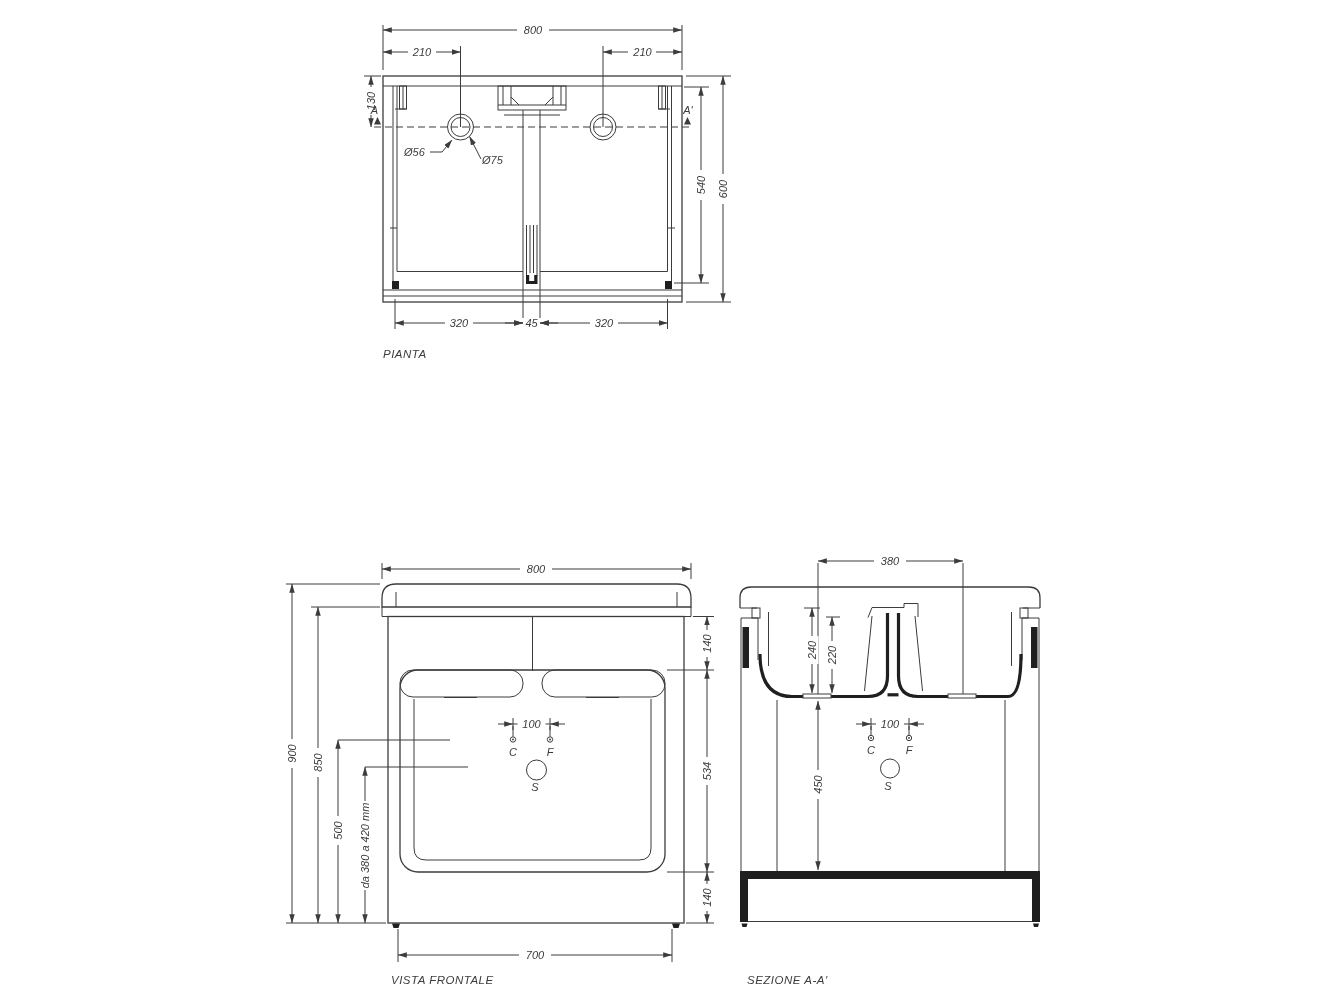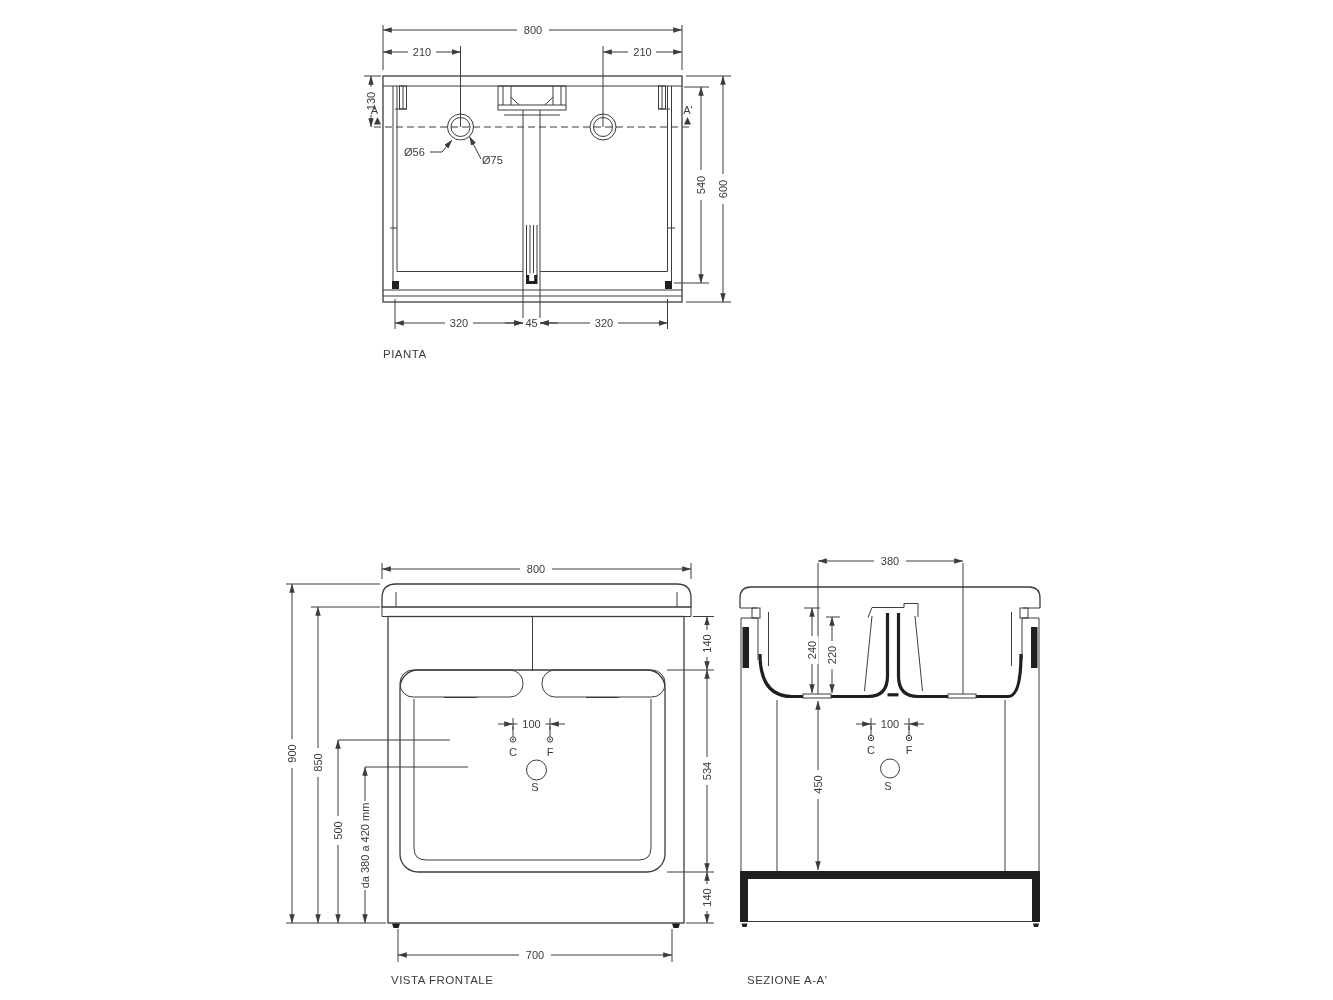--- a/index.html
+++ b/index.html
@@ -1,17 +1,17 @@
 <!DOCTYPE html>
 <html><head>
 <meta charset="utf-8">
 <style>
   html,body{margin:0;padding:0;background:#fff;}
   #canvas{position:relative;width:1333px;height:1000px;background:#ffffff;overflow:hidden;
-          font-family:"Liberation Sans", sans-serif;}
+          font-family:"Liberation Sans", sans-serif;font-style:italic;}
   svg{position:absolute;left:0;top:0;}
   svg text{font-family:"Liberation Sans", sans-serif;font-size:11px;fill:#3c3c3c;}
   svg text.vtitle{font-size:11.5px;letter-spacing:.5px;}
   .thin{stroke:#3c3c3c;stroke-width:1;fill:none;}
   .thin2{stroke:#3c3c3c;stroke-width:1.3;fill:none;}
   .thick{stroke:#1f1f1f;stroke-width:3.2;fill:none;stroke-linecap:butt;}
   .dim{stroke:#3c3c3c;stroke-width:1;fill:none;}
   .solid{fill:#1f1f1f;stroke:none;}
   .bg{fill:#ffffff;stroke:none;}
   .mark{fill:#3c3c3c;stroke:none;}

